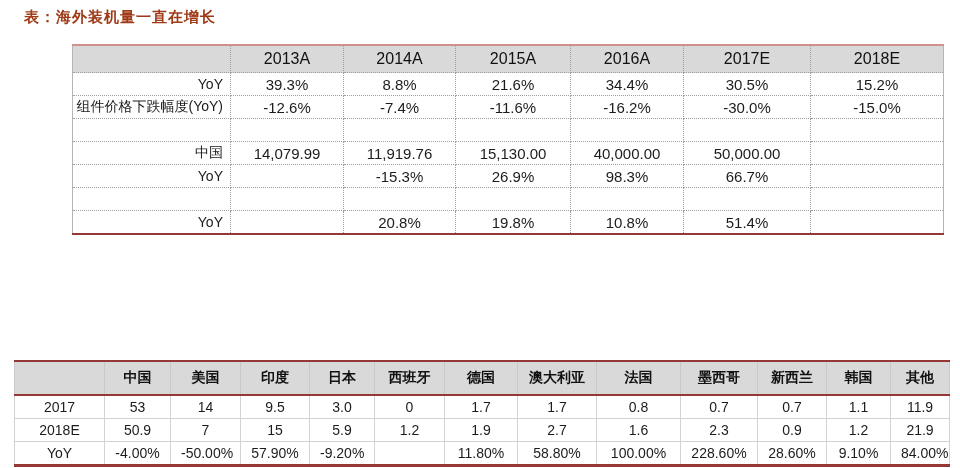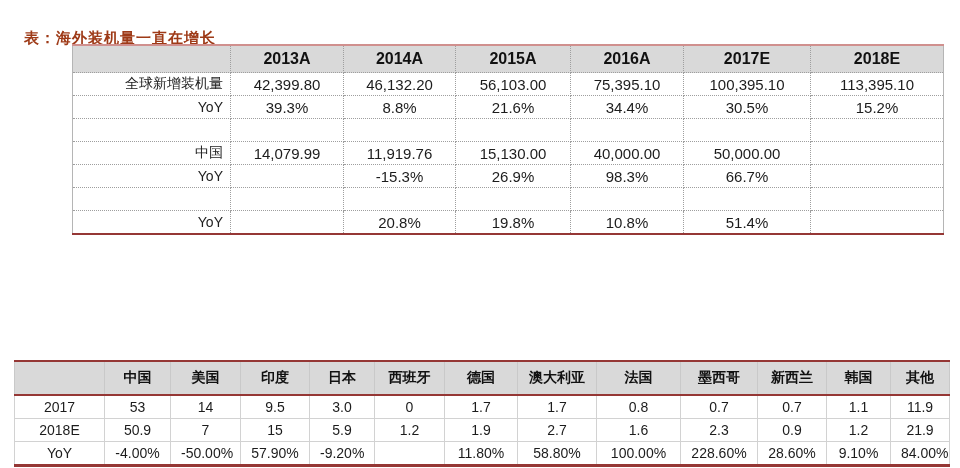--- a/index.html
+++ b/index.html
@@ -1,25 +1,25 @@
 <!DOCTYPE html>
 <html><head>
 <meta charset="utf-8">
 <style>
   html,body{margin:0;padding:0;background:#ffffff;}
   body{font-family:"Liberation Sans","DejaVu Sans",sans-serif;}
   .page{position:relative;width:960px;height:468px;background:#ffffff;overflow:hidden;}
 
-  .title{position:absolute;left:24px;top:29px;font-size:15px;font-weight:bold;
+  .title{position:absolute;left:24px;top:8px;font-size:15px;font-weight:bold;
          color:#9e3a17;letter-spacing:1px;}
 
   
   .t1{position:absolute;left:72px;top:44px;width:871px;border-collapse:collapse;
       table-layout:fixed;}
-  .t1 th{background:#d9d9d9;font-size:16px;font-weight:bold;color:#111;height:24px;
+  .t1 th{background:#d9d9d9;font-size:16px;font-weight:normal;color:#111;height:24px;
          border-top:2px solid #d0908e;border-bottom:1px dotted #9e9e9e;
          border-left:1px dotted #9e9e9e;border-right:1px dotted #9e9e9e;
          text-align:center;padding:1px 2px;}
   .t1 td{font-size:15px;color:#1c1c1c;height:22px;text-align:center;
          border:1px dotted #9e9e9e;padding:0 3px;white-space:nowrap;overflow:hidden;}
   .t1 td.rowlabel{text-align:right;padding-right:7px;font-size:14px;}
   .t1 th:first-child,.t1 td:first-child{border-left:1px solid #b5b5b5;}
   .t1 th:last-child,.t1 td:last-child{border-right:1px solid #b5b5b5;}
   .t1 tbody tr:last-child td{border-bottom:2px solid #953735;}
 
@@ -61,36 +61,36 @@
           <th>2013A</th>
           <th>2014A</th>
           <th>2015A</th>
           <th>2016A</th>
           <th>2017E</th>
           <th>2018E</th>
         </tr>
       </thead>
     <tbody>
         <tr>
-          <td class="rowlabel">全球新增装机量</td>
-          <td>42,399.80</td>
-          <td>46,132.20</td>
-          <td>56,103.00</td>
-          <td>75,395.10</td>
-          <td>100,395.10</td>
-          <td>113,395.10</td>
-        </tr>
-        <tr>
           <td class="rowlabel">YoY</td>
           <td>39.3%</td>
           <td>8.8%</td>
           <td>21.6%</td>
           <td>34.4%</td>
           <td>30.5%</td>
           <td>15.2%</td>
+        </tr>
+        <tr>
+          <td class="rowlabel">组件价格下跌幅度(YoY)</td>
+          <td>-12.6%</td>
+          <td>-7.4%</td>
+          <td>-11.6%</td>
+          <td>-16.2%</td>
+          <td>-30.0%</td>
+          <td>-15.0%</td>
         </tr>
         <tr>
           <td class="rowlabel"></td>
           <td></td>
           <td></td>
           <td></td>
           <td></td>
           <td></td>
           <td></td>
         </tr>

